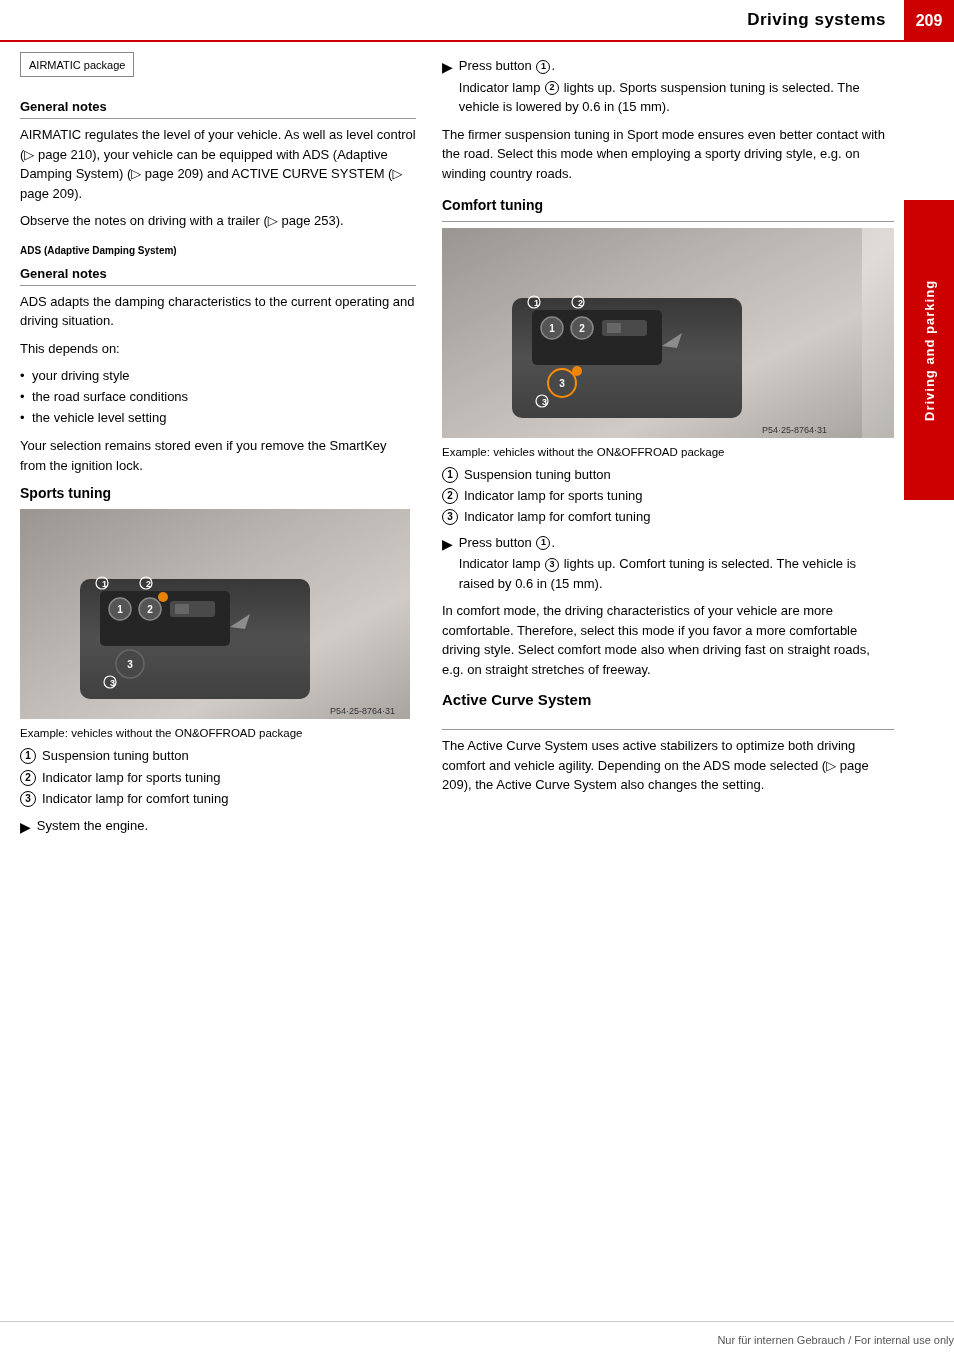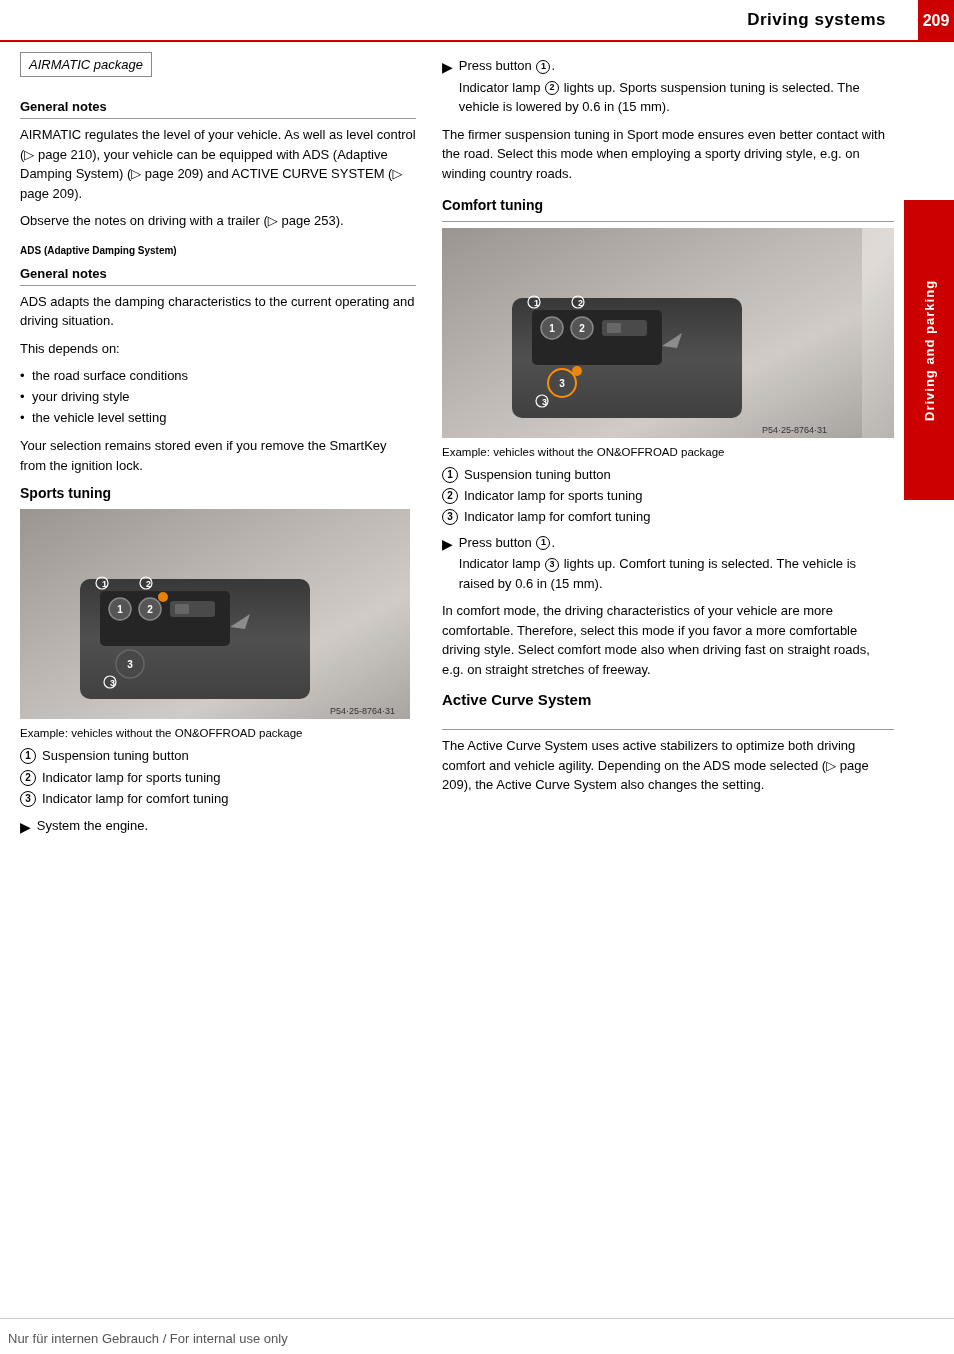--- a/index.html
+++ b/index.html
@@ -41,23 +41,22 @@
 
     
     .airmatic-box {
       border: 1px solid #888;
       padding: 4px 8px;
       margin-bottom: 12px;
       display: inline-block;
     }
 
     .airmatic-box-text {
-      font-size: 13px;
+      font-size: 11px;
       font-weight: normal;
-      font-style: italic;
     }
 
     .section-title {
       font-weight: bold;
       font-size: 13px;
       margin-bottom: 4px;
       margin-top: 10px;
     }
 
     .divider {
@@ -187,23 +186,23 @@
 
     .active-curve-title {
       font-weight: bold;
       font-size: 15px;
       margin-top: 12px;
       margin-bottom: 21px;
     }
 
     
     .watermark {
-      text-align: left;
-      padding: 12px 0 8px 8px;
-      font-size: 13px;
+      text-align: right;
+      padding: 12px 0 8px 0;
+      font-size: 11px;
       color: #555;
       border-top: 1px solid #ccc;
       margin-top: 20px;
     }
 
     .superscript-circle {
       display: inline-flex;
       align-items: center;
       justify-content: center;
       width: 14px;
@@ -218,21 +217,21 @@
   </style>
 </head>
 <body>
 
 <div class="page-container">
 
   <div style="position: relative; height: 42px; border-bottom: 2px solid #c00; display: flex; align-items: center; padding-left: 0;">
     <div style="flex:1; display: flex; justify-content: flex-end; padding-right: 68px; align-items: center;">
       <span style="font-size:17px; font-weight:bold; letter-spacing:0.5px;">Driving systems</span>
     </div>
-    <div style="position:absolute; right:0; top:0; width:36px; height:42px; background:#c00; color:#fff; font-size:16px; font-weight:bold; display:flex; align-items:center; justify-content:center;">209</div>
+    <div style="position:absolute; right:0; top:0; width:50px; height:42px; background:#c00; color:#fff; font-size:16px; font-weight:bold; display:flex; align-items:center; justify-content:center;">209</div>
   </div>
 
   <div style="position:absolute; right:0; top:200px; width:50px; background:#c00; color:#fff; writing-mode:vertical-rl; transform:rotate(180deg); font-size:13px; font-weight:bold; padding:24px 10px; letter-spacing:1px; height:300px; display:flex; align-items:center; justify-content:center; z-index:10;">
     <span>Driving and parking</span>
   </div>
 
   <div class="main-content">
 
     <div class="left-column">
 
@@ -248,22 +247,22 @@
       <p class="paragraph">Observe the notes on driving with a trailer (▷ page 253).</p>
 
       
       <div class="ads-title">ADS (Adaptive Damping System)</div>
       <div class="section-title">General notes</div>
       <hr class="divider">
       <p class="paragraph">ADS adapts the damping characteristics to the current operating and driving situation.</p>
       <p class="paragraph">This depends on:</p>
 
       <ul class="bullet-list">
+        <li>your driving style</li>
         <li>the road surface conditions</li>
-        <li>your driving style</li>
         <li>the vehicle level setting</li>
       </ul>
 
       <p class="paragraph">Your selection remains stored even if you remove the SmartKey from the ignition lock.</p>
 
       
       <div class="sports-tuning-title">Sports tuning</div>
 
       
       <div class="car-image">

